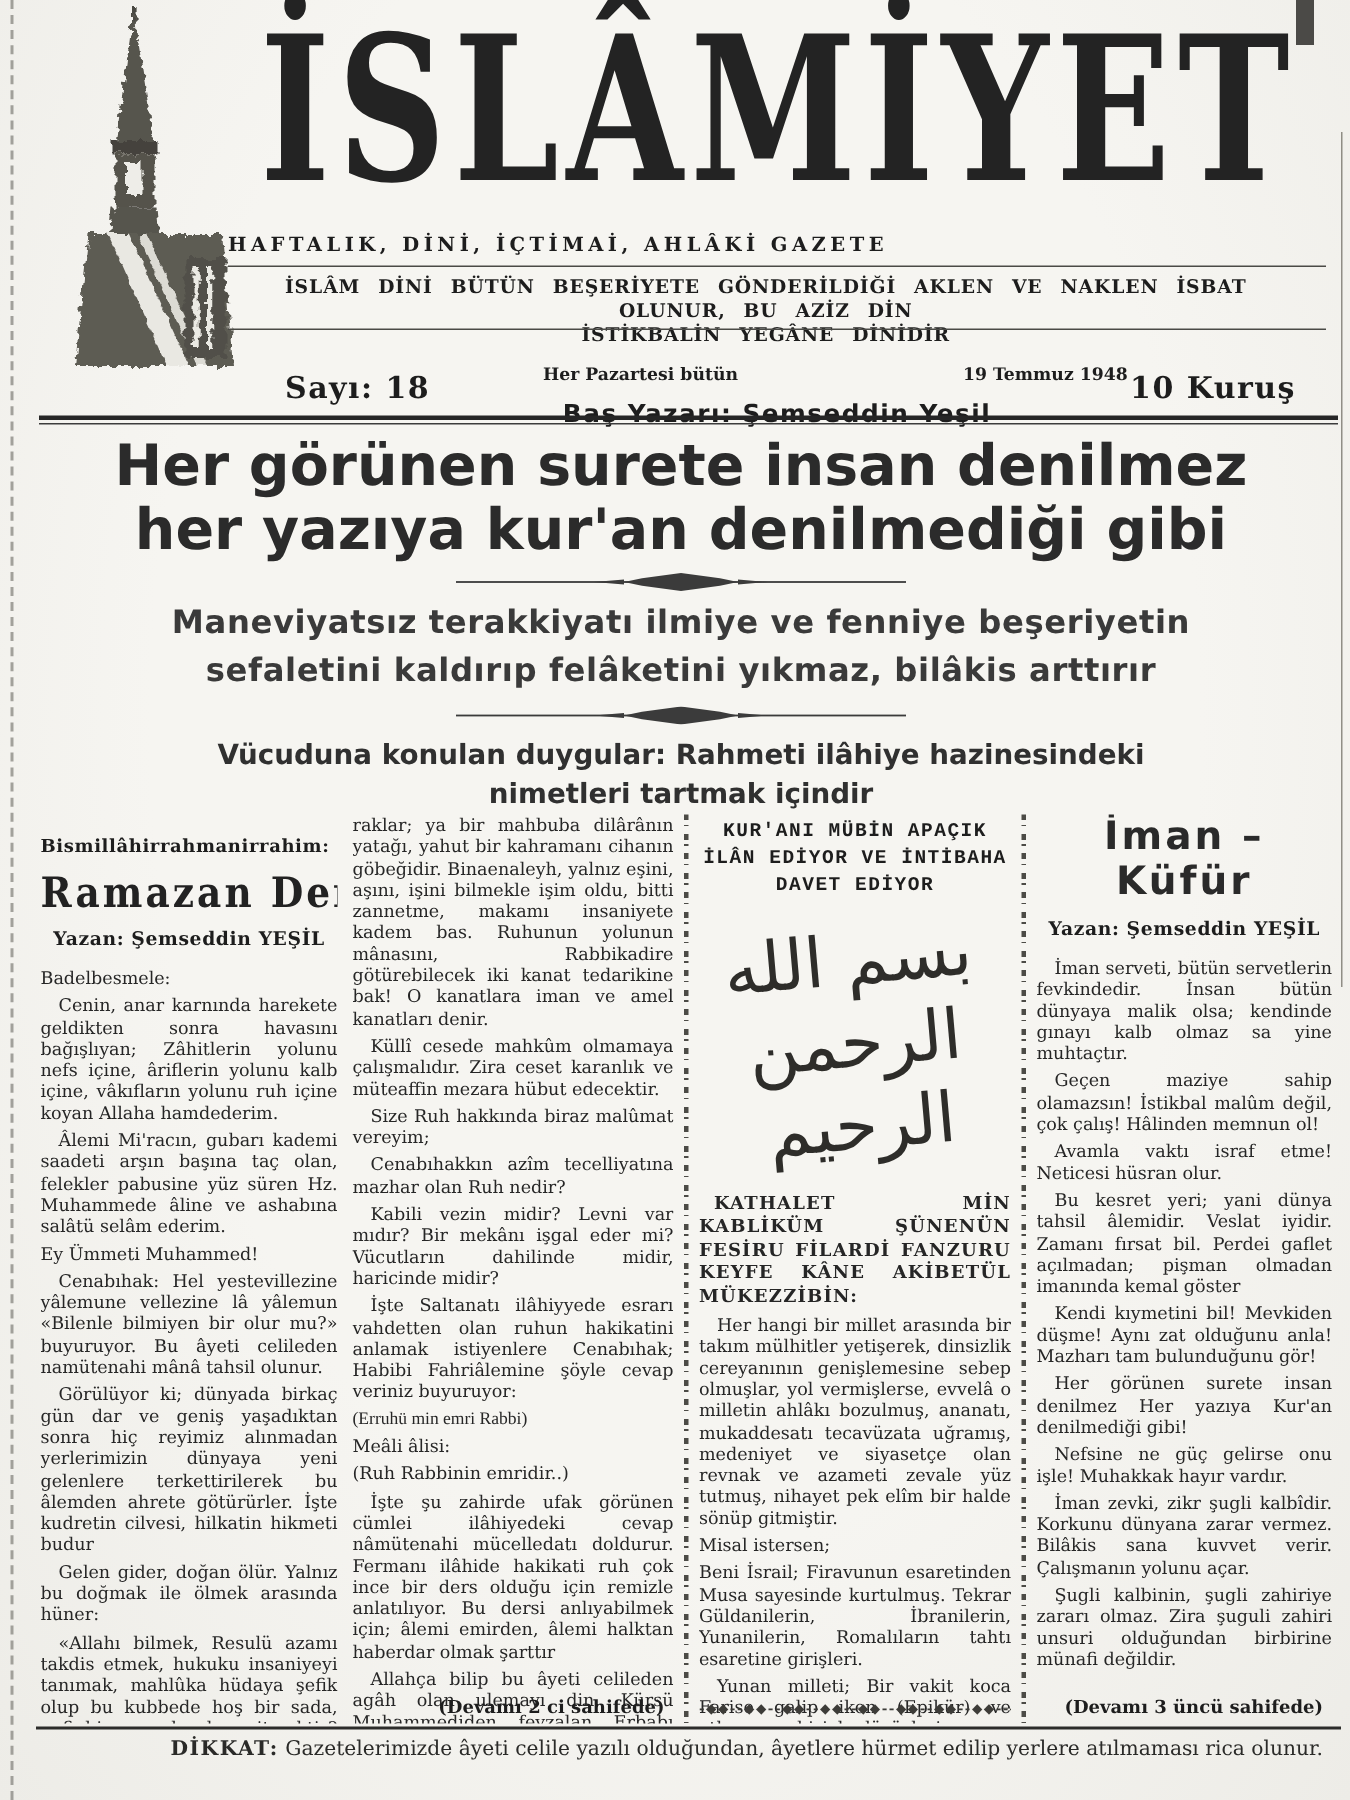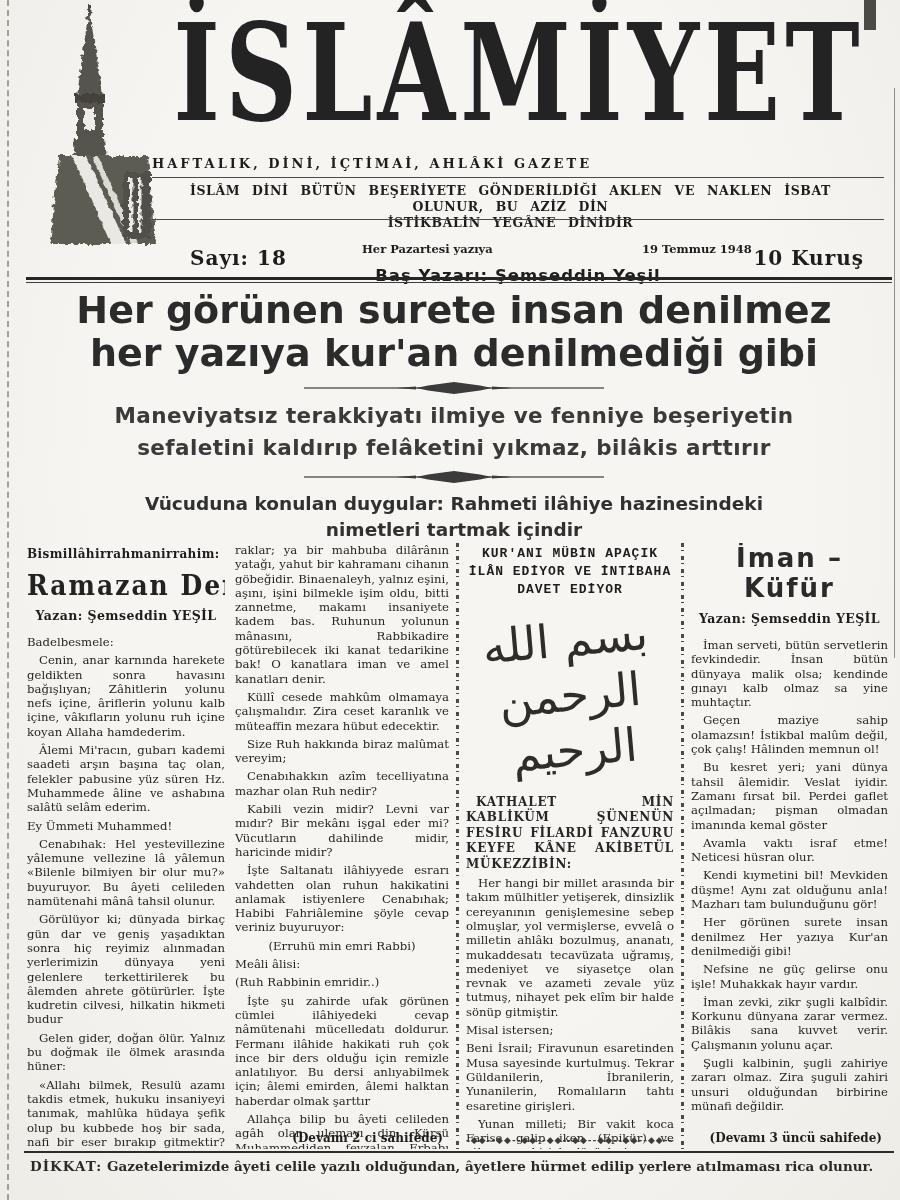--- a/index.html
+++ b/index.html
@@ -50,40 +50,40 @@
   .gut{width:10px;}
   .col2{width:214px;}
   .divider{width:3px;margin:0 7px;background:repeating-linear-gradient(to bottom,
            #4c4b46 0 4px,transparent 4px 7px,#4c4b46 7px 8px,transparent 8px 13px);}
   .col3{width:208px;}
   .col4{flex:1;}
 
   .para{margin:0 0 4px;text-align:justify;font-size:11.7px;line-height:14.3px;
         text-indent:12px;color:#262626;}
   .para.noindent{text-indent:0;}
-  .para.center{text-align:center;text-indent:0;}
+  .para.center{text-align:left;text-indent:0;font-family:Liberation Serif, serif;}
   .para.caps{font-weight:bold;letter-spacing:.8px;font-size:12px;line-height:15.5px;text-indent:10px;}
 
-  .bismillah{font-size:12px;font-weight:bold;letter-spacing:.4px;margin:4px 0 8px;}
+  .bismillah{font-size:12px;font-weight:bold;letter-spacing:.4px;margin:14px 0 8px;}
   .col-heading-lg{font-size:25px;font-weight:bold;letter-spacing:2px;margin:0 0 10px;color:#222;
                   transform:scaleY(1.12);transform-origin:left top;white-space:nowrap;}
   .byline{text-align:center;font-size:12.5px;font-weight:bold;margin:0 0 12px;letter-spacing:.4px;}
   .col3-heading{text-align:center;font-size:13px;font-weight:bold;letter-spacing:1px;
                 line-height:18px;margin:2px 0 6px;font-family:Liberation Mono, monospace;}
   .calligraphy{text-align:center;font-size:46px;line-height:1.2;margin:14px 0 16px;color:#2e2d2a;
                direction:rtl;font-family:"DejaVu Sans",sans-serif;transform:rotate(-5deg);}
   .col4-heading{text-align:center;font-family:"DejaVu Sans",sans-serif;font-weight:bold;
                 font-size:26px;letter-spacing:2px;margin:0 0 8px;color:#2a2a2a;}
   .col-foot{position:absolute;bottom:4px;right:6px;font-size:12px;font-weight:bold;background:transparent;}
   .chain{position:absolute;bottom:4px;left:0;right:0;text-align:center;font-size:9px;
          font-weight:bold;letter-spacing:1px;color:#3d3c38;white-space:nowrap;overflow:hidden;}
 
   
   .rule-bottom{position:absolute;top:1151px;left:24px;right:6px;height:2px;background:#2c2c2a;}
-  .dikkat{position:absolute;top:1158px;left:30px;right:18px;text-align:left;font-size:13.5px;color:#2a2a28;font-weight:bold;}
+  .dikkat{position:absolute;top:1158px;left:30px;right:18px;text-align:right;font-size:13.5px;color:#2a2a28;}
   .dikkat b{letter-spacing:1px;}
 </style>
 </head>
 <body>
 
 <div class="page">
   <div class="edge-left"></div>
   <div class="edge-right"></div>
   <div class="corner-mark"></div>
 
@@ -115,21 +115,21 @@
     <div class="title">İSLÂMİYET</div>
     <div class="subtitle">HAFTALIK, DİNİ, İÇTİMAİ, AHLÂKİ GAZETE</div>
     <div class="rule-a"></div>
     <div class="slogan">
       <div>İSLÂM DİNİ BÜTÜN BEŞERİYETE GÖNDERİLDİĞİ AKLEN VE NAKLEN İSBAT OLUNUR, BU AZİZ DİN</div>
       <div>İSTİKBALİN YEGÂNE DİNİDİR</div>
     </div>
     <div class="rule-b"></div>
     <div class="inforow">
       <span class="issue">Sayı: 18</span>
-      <span class="sched">Her Pazartesi yazıya</span>
+      <span class="sched">Her Pazartesi bütün</span>
       <span class="date">19 Temmuz 1948</span>
       <span class="price">10 Kuruş</span>
       <div class="editor">Baş Yazarı: Şemseddin Yeşil</div>
     </div>
     <div class="rule-c"></div>
   </div>
 
   <div class="headlines">
     <div class="h-main">
       <div>Her görünen surete insan denilmez</div>
@@ -210,22 +210,22 @@
     </div>
 
     <div class="divider"></div>
 
     <div class="col col4">
       <div class="col4-heading">İman – Küfür</div>
       <div class="byline">Yazan: Şemseddin YEŞİL</div>
       <div>
           <p class="para">İman serveti, bütün servetlerin fevkindedir. İnsan bütün dünyaya malik olsa; kendinde gınayı kalb olmaz sa yine muhtaçtır.</p>
           <p class="para">Geçen maziye sahip olamazsın! İstikbal malûm değil, çok çalış! Hâlinden memnun ol!</p>
+          <p class="para">Avamla vaktı israf etme! Neticesi hüsran olur.</p>
           <p class="para">Bu kesret yeri; yani dünya tahsil âlemidir. Veslat iyidir. Zamanı fırsat bil. Perdei gaflet açılmadan; pişman olmadan imanında kemal göster</p>
-          <p class="para">Avamla vaktı israf etme! Neticesi hüsran olur.</p>
           <p class="para">Kendi kıymetini bil! Mevkiden düşme! Aynı zat olduğunu anla! Mazharı tam bulunduğunu gör!</p>
           <p class="para">Her görünen surete insan denilmez Her yazıya Kur'an denilmediği gibi!</p>
           <p class="para">Nefsine ne güç gelirse onu işle! Muhakkak hayır vardır.</p>
           <p class="para">İman zevki, zikr şugli kalbîdir. Korkunu dünyana zarar vermez. Bilâkis sana kuvvet verir. Çalışmanın yolunu açar.</p>
           <p class="para">Şugli kalbinin, şugli zahiriye zararı olmaz. Zira şuguli zahiri unsuri olduğundan birbirine münafi değildir.</p>
         </div>
       <div class="col-foot">(Devamı 3 üncü sahifede)</div>
     </div>
 
   </div>

